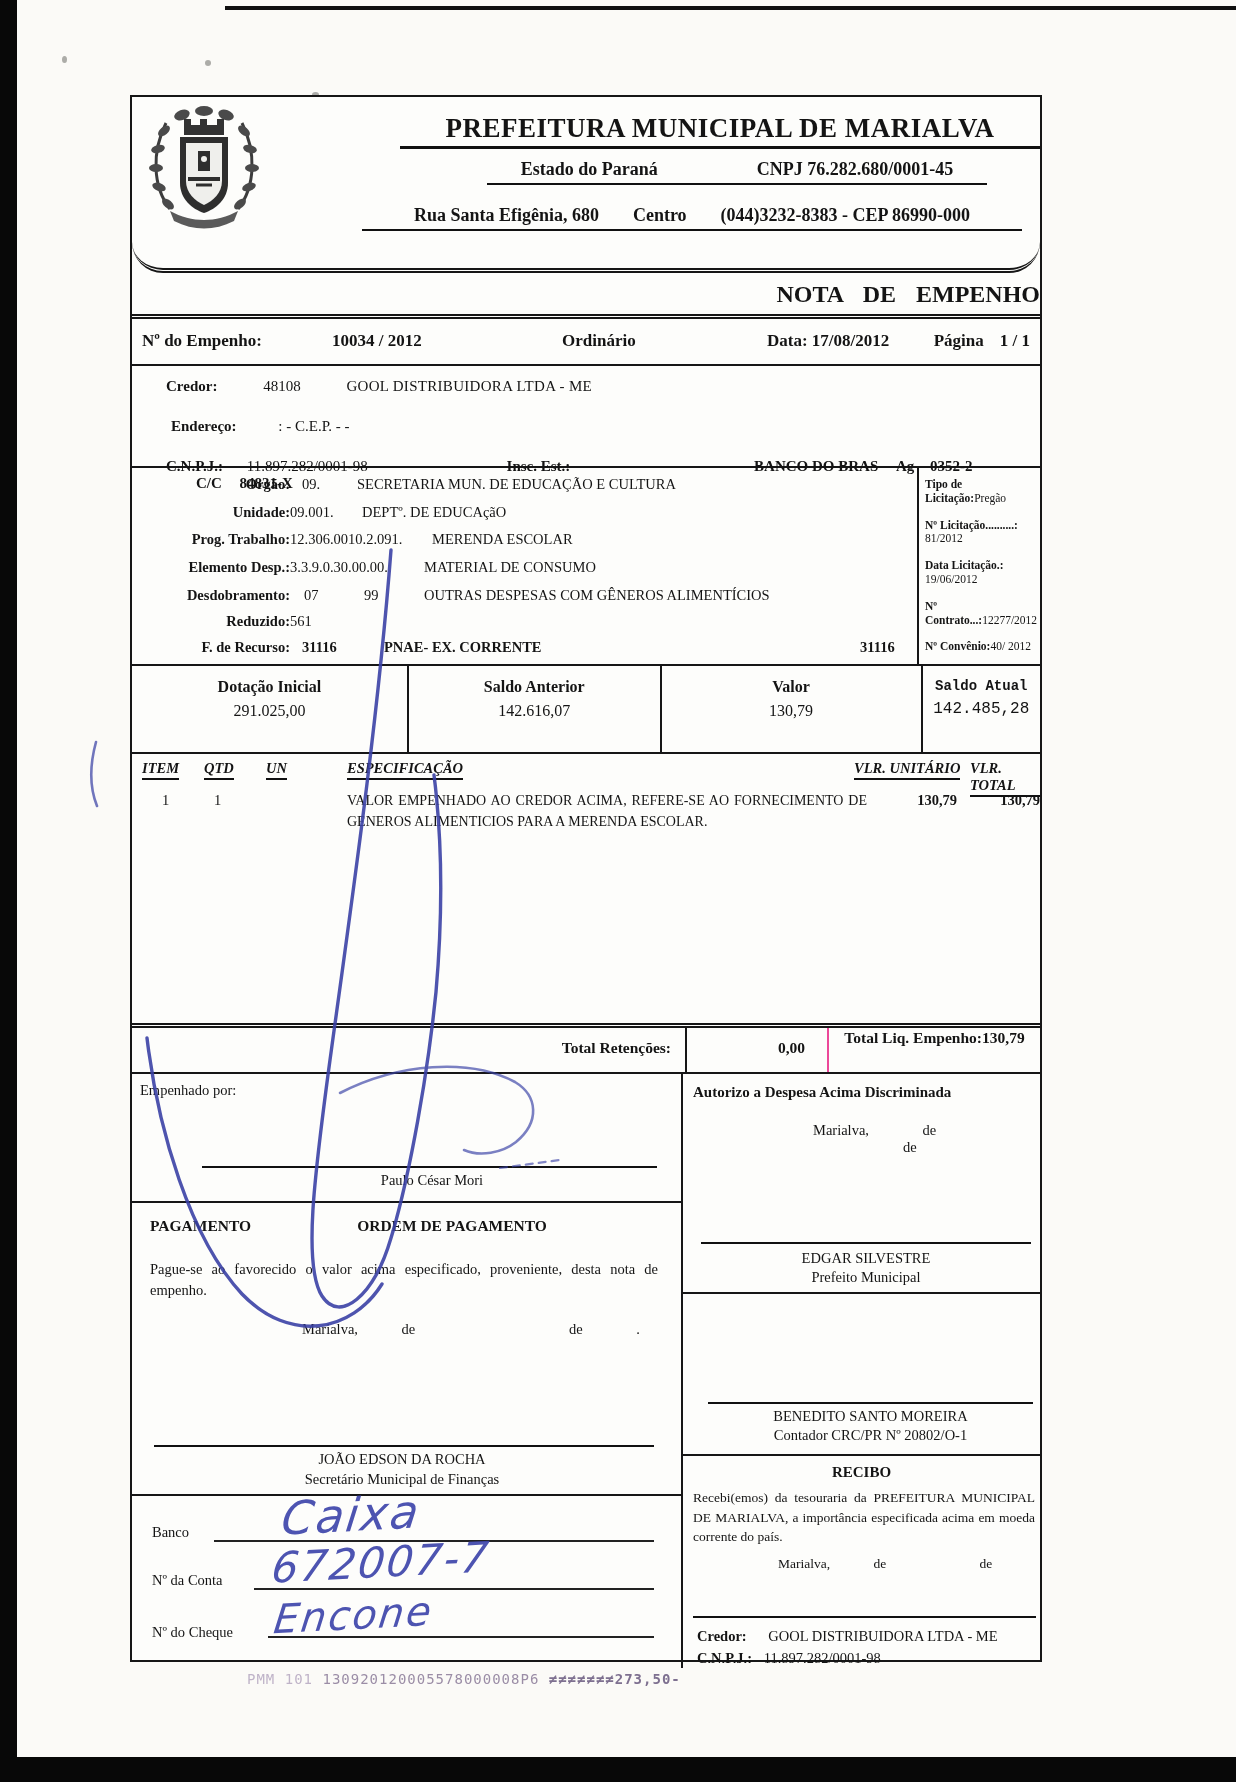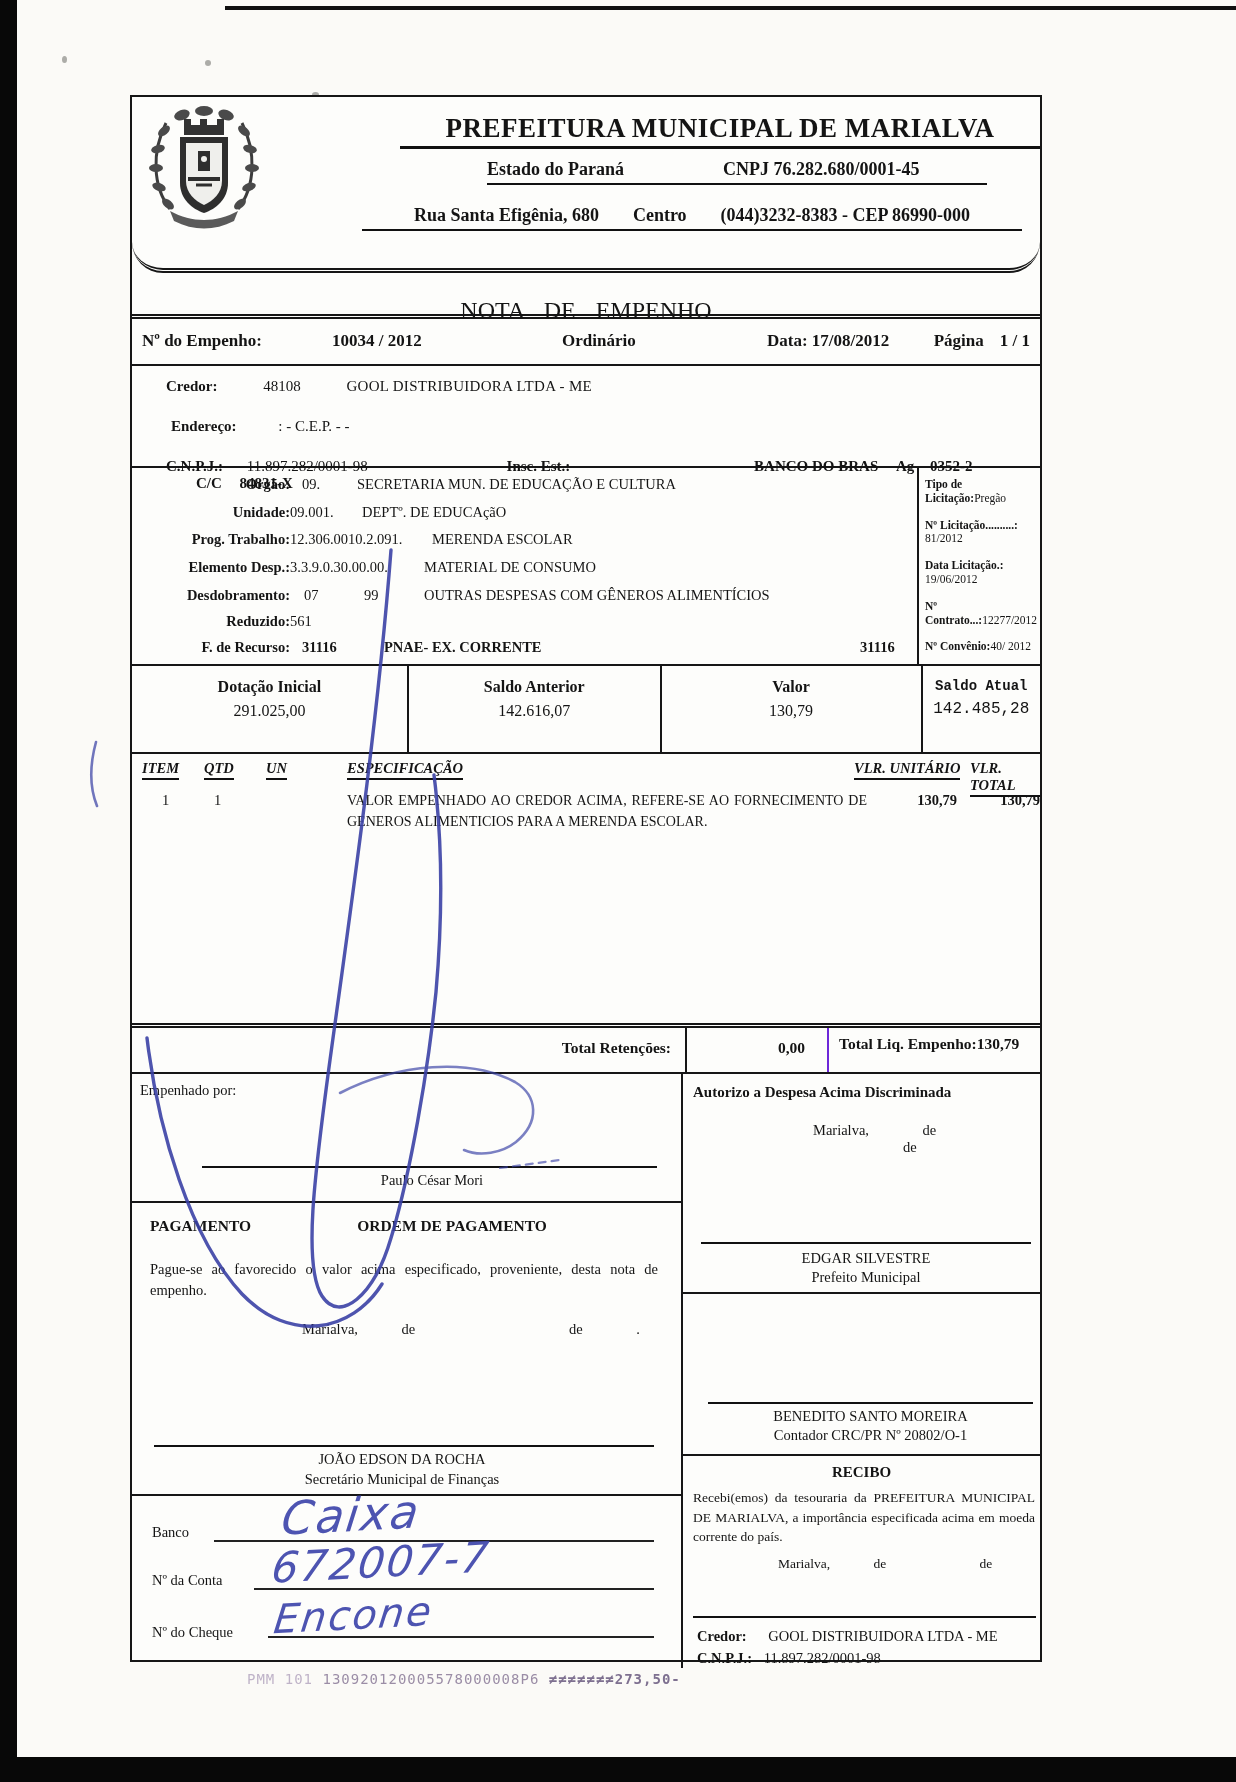--- a/index.html
+++ b/index.html
@@ -24,26 +24,26 @@
   .sec-credor { height:102px; }
   .sec-orgao { height:198px; }
   .sec-amounts { height:88px; display:flex; }
   .sec-items { height:274px; border-bottom:5px double #161616; }
   .sec-totals { height:46px; display:flex; }
   .sec-bottom { height:594px; display:flex; border-bottom:none; }
 
   
   .hdr-title { left:268px; top:16px; width:640px; text-align:center; font-size:27px; font-weight:bold; letter-spacing:.5px;
                border-bottom:3px solid #111; padding-bottom:2px; }
-  .hdr-line2 { left:355px; top:62px; width:500px; display:flex; gap:99px;
+  .hdr-line2 { left:355px; top:62px; width:500px; display:flex; justify-content:center; gap:99px;
                font-size:18px; font-weight:bold; border-bottom:2px solid #111; padding-bottom:3px; }
   .hdr-line3 { left:230px; top:108px; width:660px; display:flex; justify-content:center; gap:34px;
                font-size:18px; font-weight:bold; border-bottom:2px solid #111; padding-bottom:3px; }
 
-  .doc-title { width:100%; text-align:center; font-size:24px; font-weight:normal; word-spacing:14px; padding-top:24px; }
+  .doc-title { width:100%; text-align:right; font-size:24px; font-weight:bold; word-spacing:14px; padding-top:8px; }
 
   
   .emp-label { left:10px; top:12px; font-weight:bold; font-size:17px; }
   .emp-num   { left:200px; top:12px; font-weight:bold; font-size:17px; }
   .emp-tipo  { left:430px; top:12px; font-weight:bold; font-size:17px; }
   .emp-data  { left:635px; top:12px; font-weight:bold; font-size:17px; }
   .emp-pg    { right:10px; top:12px; font-weight:bold; font-size:17px; display:flex; gap:16px; }
 
   
   .cr-row { position:absolute; font-size:15px; }
@@ -65,21 +65,21 @@
   
   .it-h { position:absolute; top:6px; font-style:italic; font-weight:bold; font-size:14.5px;
           border-bottom:2px solid #111; padding-bottom:1px; }
   .it-v { position:absolute; font-size:14.5px; }
   .it-desc { position:absolute; left:215px; top:36px; width:520px; font-size:14px; text-align:justify; line-height:1.5; }
   .it-money { font-weight:bold; text-align:right; }
 
   
   .tot-c1 { width:553px; text-align:right; padding:11px 14px 0 0; font-weight:bold; font-size:15.5px; }
   .tot-c2 { width:142px; border-left:2px solid #161616; text-align:right; padding:11px 22px 0 0; font-weight:bold; font-size:15.5px; }
-  .tot-c3 { flex:1; border-left:2px solid #6d28d9; display:flex; justify-content:flex-start; padding:7px 10px 0 10px; font-weight:bold; font-size:15.5px; }
+  .tot-c3 { flex:1; border-left:2px solid #ec4899; display:flex; justify-content:center; padding:1px 10px 0 10px; font-weight:bold; font-size:15.5px; }
 
   
   .bot-left  { width:549px; }
   .bot-right { flex:1; border-left:2px solid #161616; }
   .bot-box { position:relative; border-bottom:2px solid #161616; }
   .bot-box:last-child { border-bottom:none; }
   .bx-emp { height:129px; } .bx-pag { height:293px; } .bx-bank { height:172px; }
   .bx-aut { height:220px; } .bx-cont { height:162px; } .bx-rec { height:212px; }
 
   .sig-line { position:absolute; border-top:2px solid #111; }

